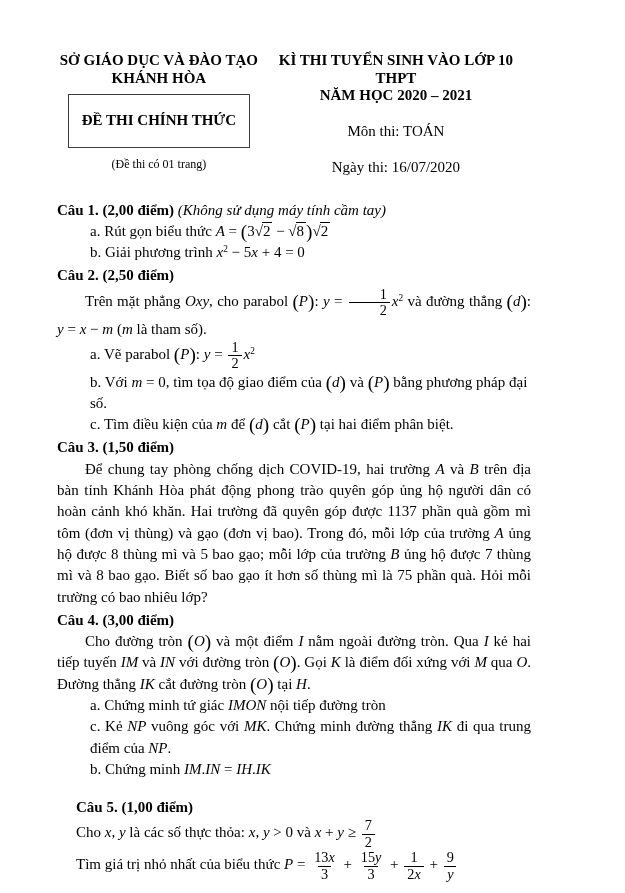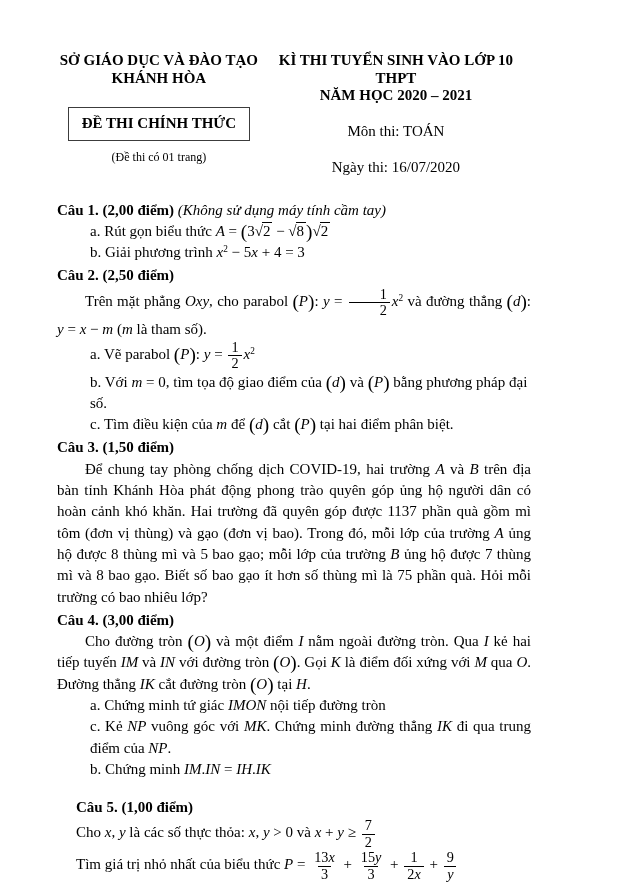--- a/index.html
+++ b/index.html
@@ -13,21 +13,21 @@
   .page{box-sizing:border-box;width:588px;height:893px;padding:52px 57px 10px 57px;}
 
   
   .head{display:flex;justify-content:space-between;align-items:flex-start;}
   .head-left{width:215px;text-align:center;}
   .head-right{width:285px;text-align:center;}
   .h-bold{font-weight:bold;font-size:15px;line-height:1.18;}
   .h-normal{font-size:15px;line-height:1.25;}
   .official-box{
     display:inline-block;border:1.5px solid #3c3c3c;
-    padding:5px 13px;margin-top:20px;font-weight:bold;font-size:15px;
+    padding:15px 13px;margin-top:7px;font-weight:bold;font-size:15px;
   }
   .head-note{margin-top:8px;font-size:12px;}
   .head-right .h-normal{margin-top:17px;}
 
   
   .body-root{margin-top:23px;}
   section{margin:0;}
   #sec-q5{margin-top:17px;margin-left:19px;}
   .line{min-height:20px;}
   .h{margin-top:2px;}
@@ -76,21 +76,21 @@
       <div class="h-bold">NĂM HỌC 2020 – 2021</div>
       <div class="h-normal">Môn thi: TOÁN</div>
       <div class="h-normal">Ngày thi: 16/07/2020</div>
     </div>
   </header>
 
   <main class="body-root">
       <section id="sec-q1">
         <div class="line h"><span class="tk-b">Câu 1. (2,00 điểm) </span><span class="tk-i">(Không sử dụng máy tính cầm tay)</span></div>
         <div class="line item"><span class="tk-t">a. Rút gọn biểu thức </span><span class="tk-i">A</span><span class="tk-t"> = </span><span class="tk-big">(</span><span class="tk-t">3</span><span class="sqrt"><span class="rs">√</span><span class="rad"><span class="tk-t">2</span></span></span><span class="tk-t"> − </span><span class="sqrt"><span class="rs">√</span><span class="rad"><span class="tk-t">8</span></span></span><span class="tk-big">)</span><span class="sqrt"><span class="rs">√</span><span class="rad"><span class="tk-t">2</span></span></span></div>
-        <div class="line item"><span class="tk-t">b. Giải phương trình </span><span class="tk-i">x</span><span class="tk-sup">2</span><span class="tk-t"> − 5</span><span class="tk-i">x</span><span class="tk-t"> + 4 = 3</span></div>
+        <div class="line item"><span class="tk-t">b. Giải phương trình </span><span class="tk-i">x</span><span class="tk-sup">2</span><span class="tk-t"> − 5</span><span class="tk-i">x</span><span class="tk-t"> + 4 = 0</span></div>
       </section>
       <section id="sec-q2">
         <div class="line h"><span class="tk-b">Câu 2. (2,50 điểm)</span></div>
         <div class="line para"><span class="tk-t">Trên mặt phẳng </span><span class="tk-i">Oxy</span><span class="tk-t">, cho parabol </span><span class="tk-big">(</span><span class="tk-i">P</span><span class="tk-big">)</span><span class="tk-t">: </span><span class="tk-i">y</span><span class="tk-t"> = </span><span class="frac">
             <span class="fn"><span class="tk-t">1</span></span>
             <span class="fd"><span class="tk-t">2</span></span>
           </span><span class="tk-i">x</span><span class="tk-sup">2</span><span class="tk-t"> và đường thẳng </span><span class="tk-big">(</span><span class="tk-i">d</span><span class="tk-big">)</span><span class="tk-t">: </span><span class="tk-i">y</span><span class="tk-t"> = </span><span class="tk-i">x</span><span class="tk-t"> − </span><span class="tk-i">m</span><span class="tk-t"> (</span><span class="tk-i">m</span><span class="tk-t"> là tham số).</span></div>
         <div class="line item"><span class="tk-t">a. Vẽ parabol </span><span class="tk-big">(</span><span class="tk-i">P</span><span class="tk-big">)</span><span class="tk-t">: </span><span class="tk-i">y</span><span class="tk-t"> = </span><span class="frac">
             <span class="fn"><span class="tk-t">1</span></span>
             <span class="fd"><span class="tk-t">2</span></span>

